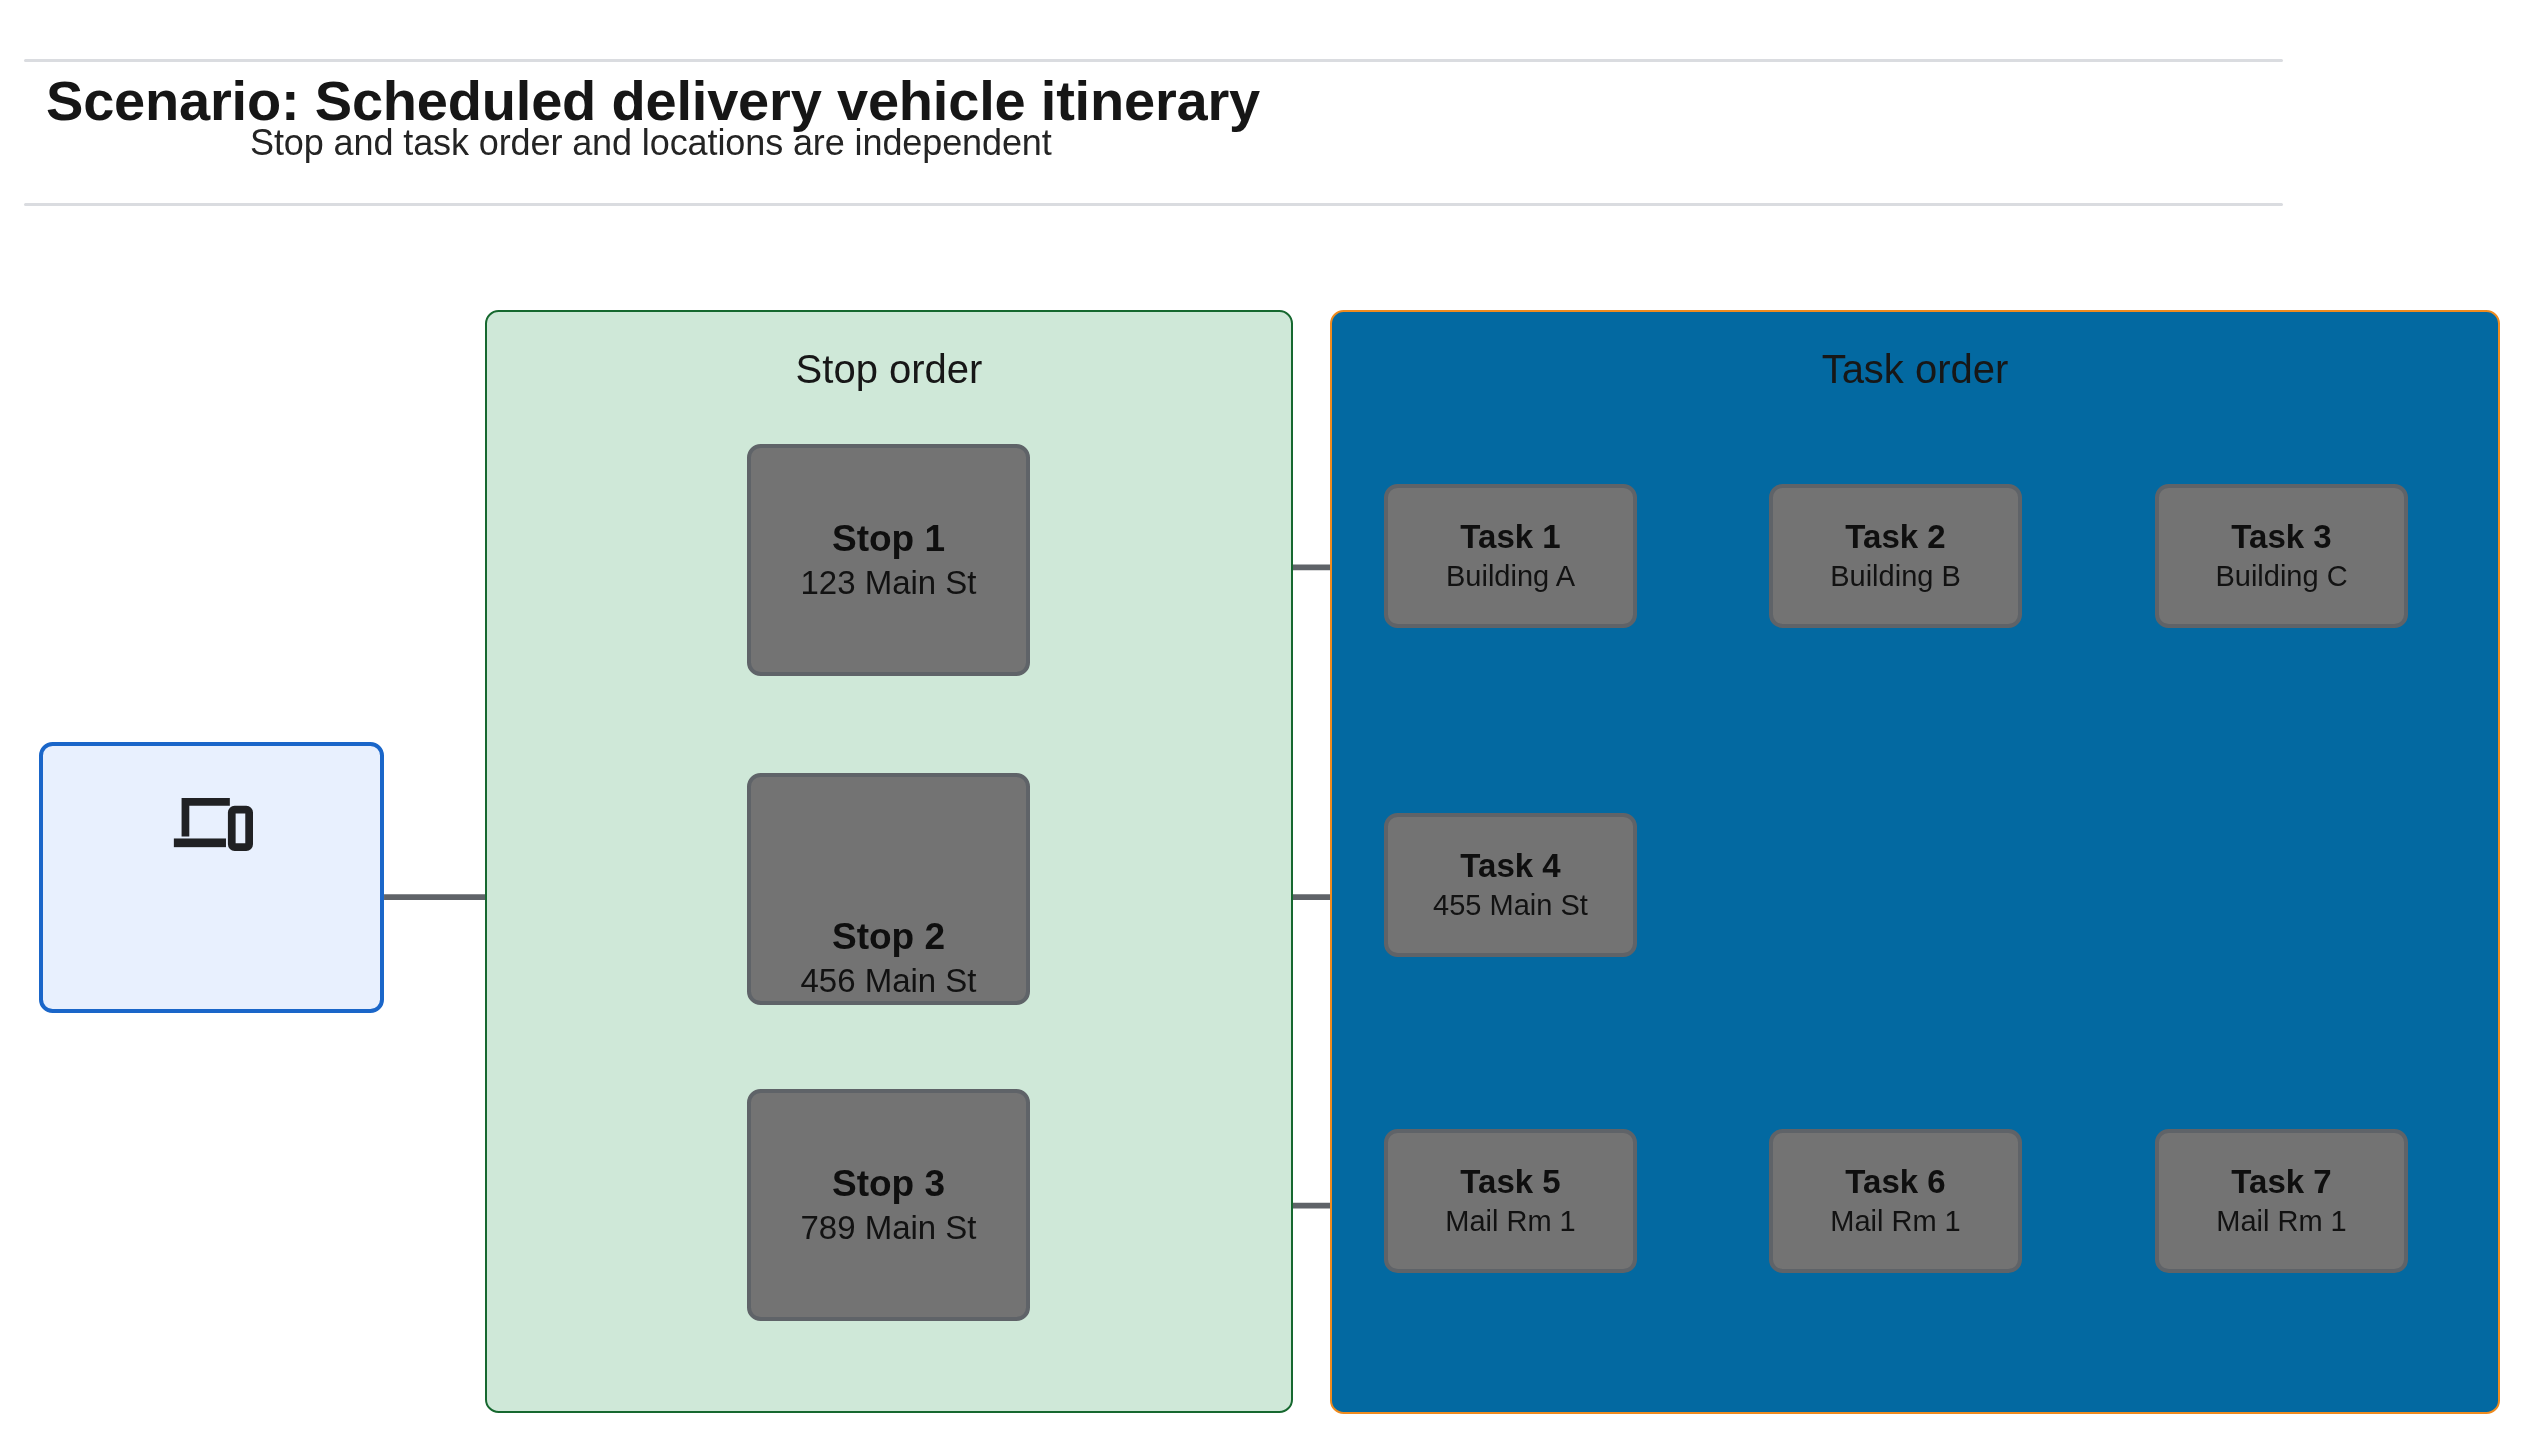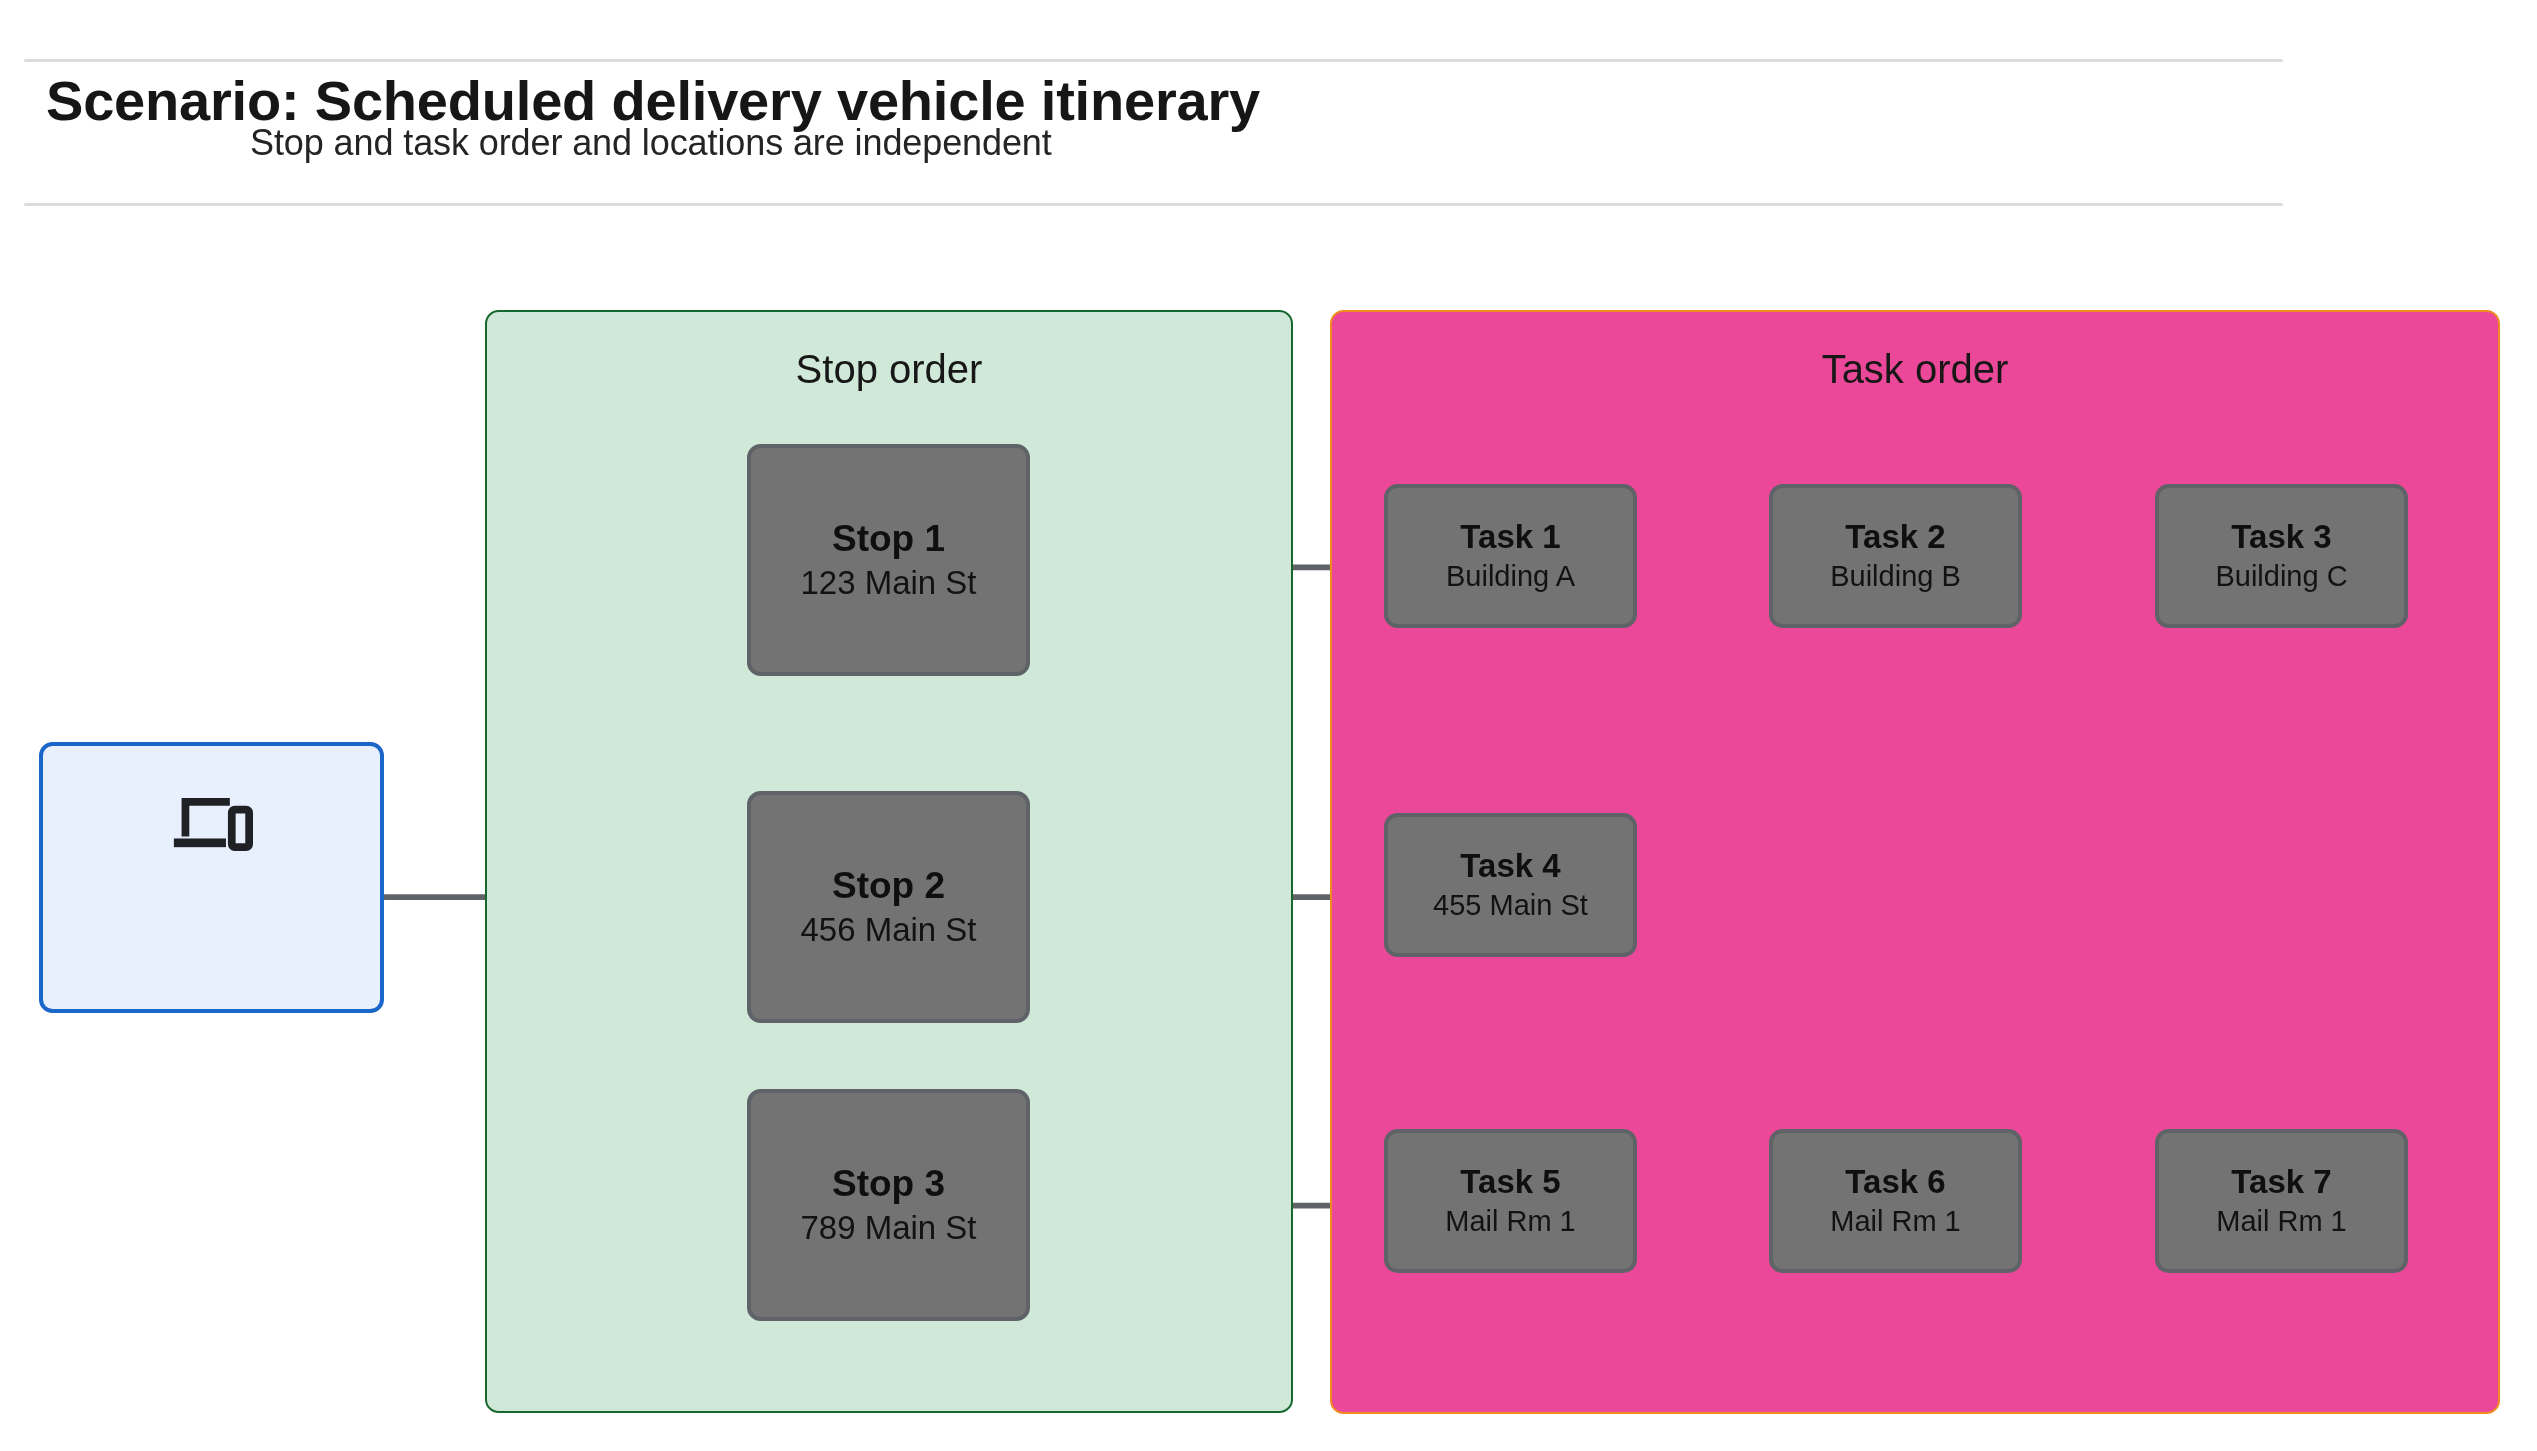--- a/index.html
+++ b/index.html
@@ -36,42 +36,42 @@
   
   .group-panel{
     position:absolute;border-radius:13.6px;box-sizing:border-box;
   }
   #group-stop{
     left:485px;top:310px;width:808px;height:1103px;
     background:#cfe8d8;border:2.9px solid #16682f;
   }
   #group-task{
     left:1330px;top:310px;width:1170px;height:1104px;
-    background:#ec4899;border:2.9px solid #ef8b1f;
+    background:#0369a1;border:2.9px solid #ef8b1f;
   }
   .group-title{
     position:absolute;left:0;right:0;top:35px;
     text-align:center;font-size:40px;font-weight:400;color:#171717;
   }
 
   
   .node{
     position:absolute;box-sizing:border-box;
     background:#737373;border:4.8px solid #5f6368;border-radius:13.6px;
     display:flex;flex-direction:column;align-items:center;justify-content:center;
     text-align:center;line-height:1.18;
   }
   .node .n-title{font-size:36px;font-weight:700;color:#0f0f0f;}
   .node .n-sub{font-size:32px;font-weight:400;color:#121212;margin-top:6.8px;}
 
   .stop-node{width:283px;height:232px;left:747px;}
   .stop-node .n-title{font-size:37px;}
   .stop-node .n-sub{font-size:33px;margin-top:3.9px;}
   #node-stop-1{top:444px;}
-  #node-stop-2{top:791px;}
+  #node-stop-2{top:773px;justify-content:flex-end;}
   #node-stop-3{top:1089px;}
 
   .task-node{width:253px;height:144px;}
   .task-node .n-title{font-size:33px;}
   .task-node .n-sub{font-size:29px;margin-top:1.9px;}
   #node-task-1{left:1384px;top:484px;}
   #node-task-2{left:1769px;top:484px;}
   #node-task-3{left:2155px;top:484px;}
   #node-task-4{left:1384px;top:813px;justify-content:center;}
   #node-task-5{left:1384px;top:1129px;}

